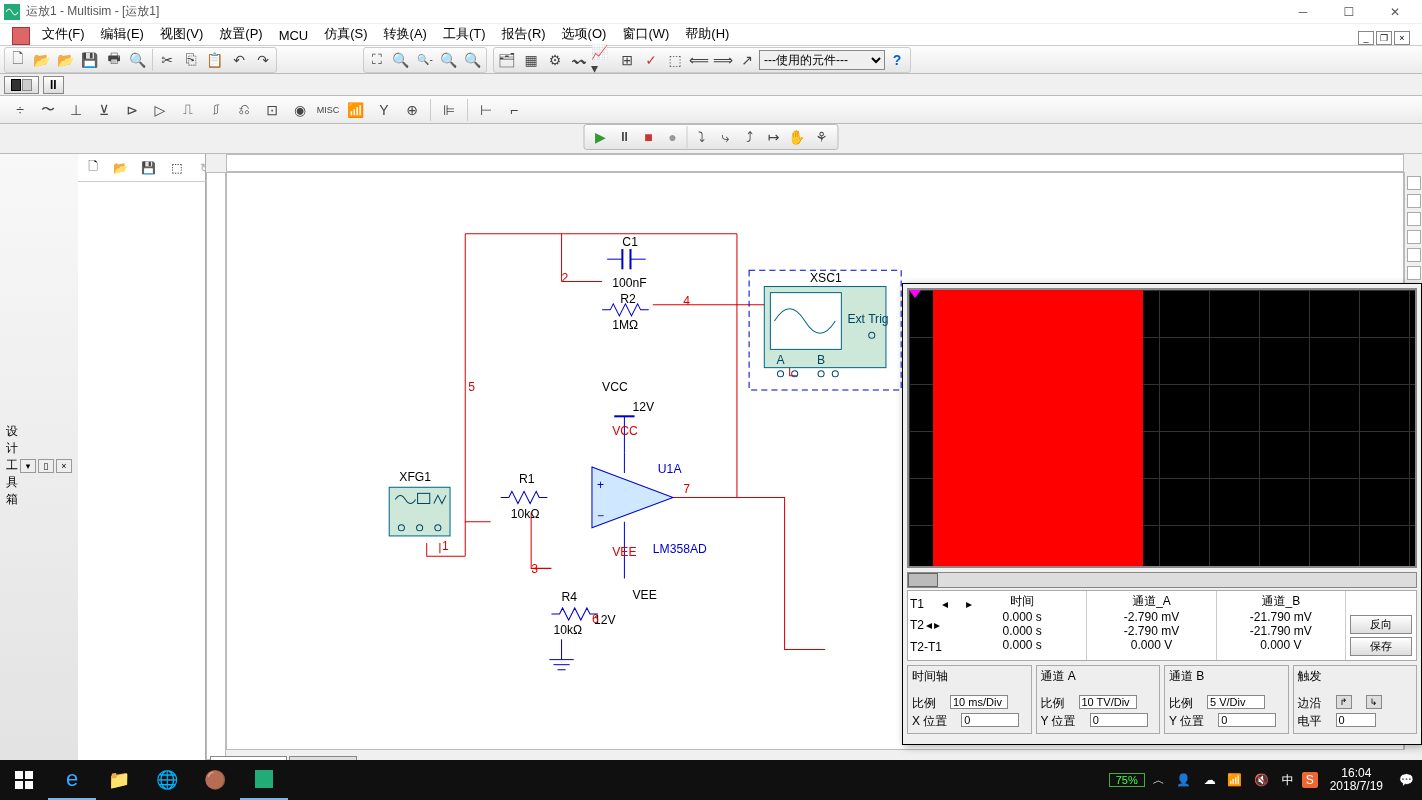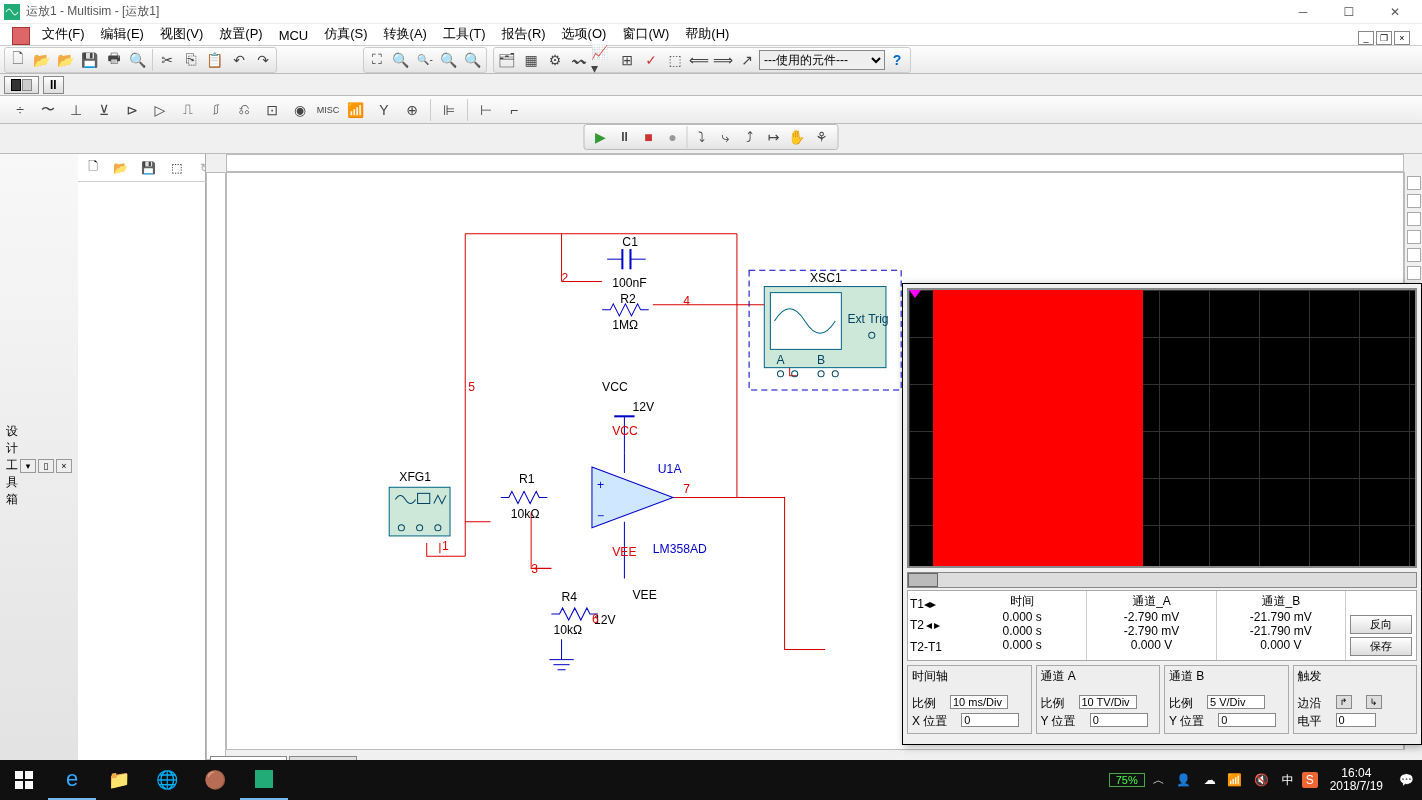--- a/index.html
+++ b/index.html
@@ -428,21 +428,21 @@
     <div class="grid"></div>
     <div class="wave"></div>
     <div class="trig"></div>
   </div>
   <div class="scope-scroll">
       <div class="thumb"></div>
     </div>
 
   <div class="scope-readout">
     <div class="rowlbl">
-      <div style="display:flex;align-items:center;gap:0">
+      <div style="display:flex;align-items:center;gap:18px">
           <span>T1</span>
           <span class="sbtn">◂</span>
           <span class="sbtn">▸</span>
         </div>
       <div style="display:flex;align-items:center;gap:2px">
           <span>T2</span>
           <span class="sbtn">◂</span>
           <span class="sbtn">▸</span>
         </div>
       <div><span>T2-T1</span></div>

